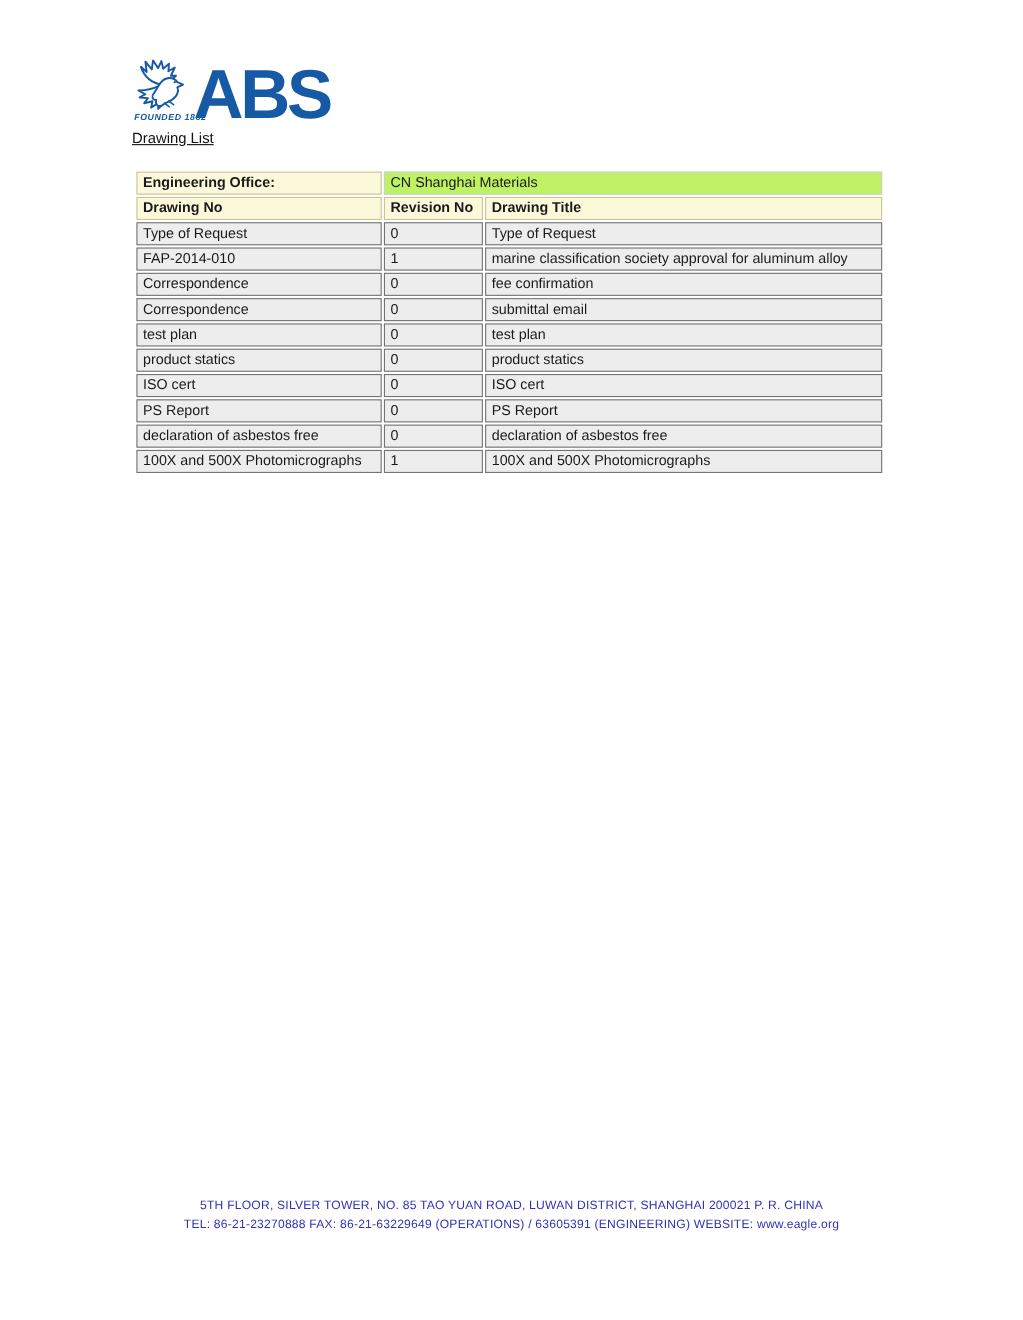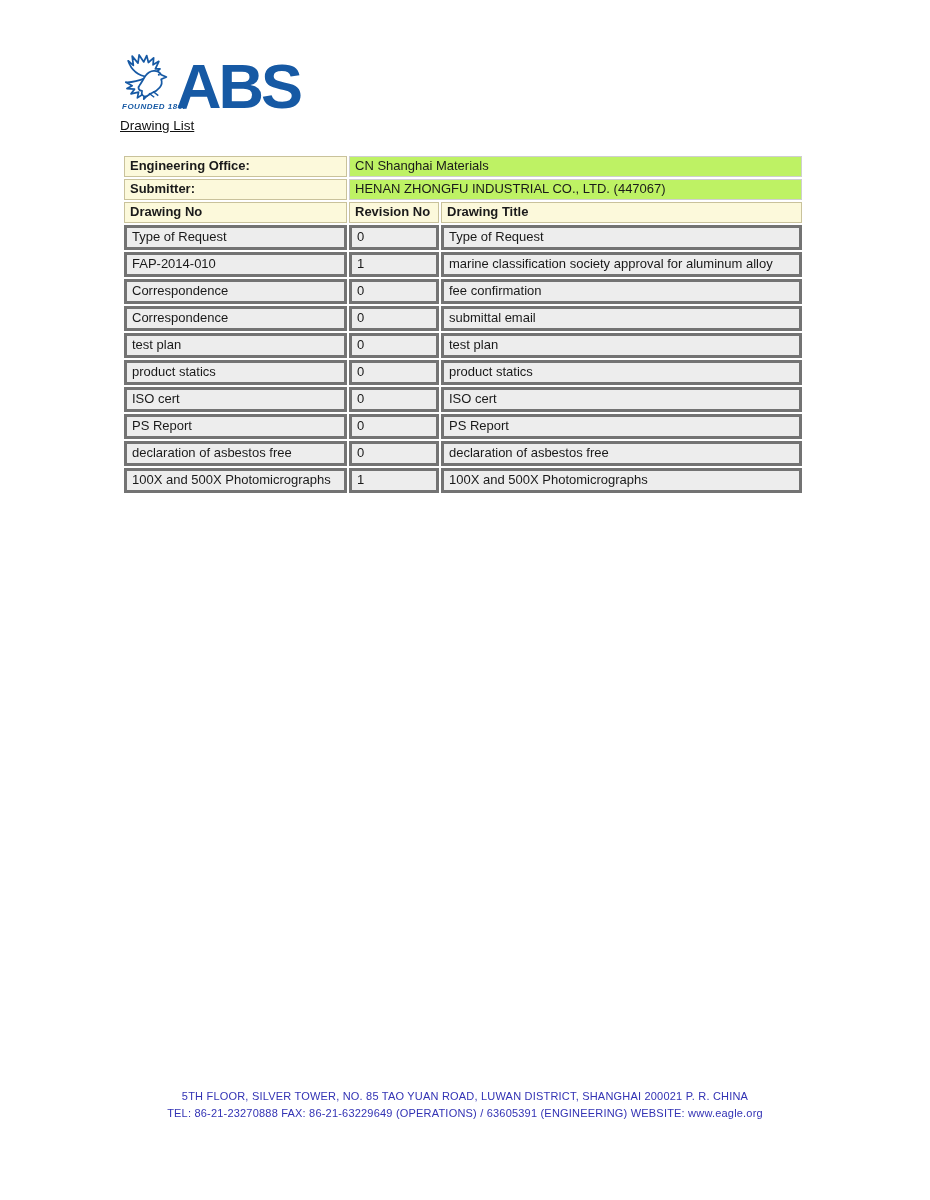--- a/index.html
+++ b/index.html
@@ -50,21 +50,21 @@
     background: #FCF9DB;
     border: 1px solid #C9C29B;
     font-weight: bold;
   }
   td.value-cell {
     background: #bef264;
     border: 1px solid #CFCFCF;
   }
   td.data-cell {
     background: #EDEDED;
-    border: 3px solid #737373;
+    border: 1px solid #737373;
   }
 
   
   .footer {
     position: absolute; left: 0; top: 1085px; width: 930px;
     text-align: center; color: #3232B4;
     font-family: "Liberation Sans", sans-serif;
   }
   .footer .division { font-size: 11.5px; font-weight: bold; letter-spacing: 0.3px; }
   .footer .addr, .footer .contact { font-size: 11px; margin-top: 5px; letter-spacing: 0.2px; }
@@ -94,24 +94,20 @@
 <table class="drawing-table">
   <colgroup>
       <col style="width:223px">
       <col style="width:90px">
       <col style="width:361px">
     </colgroup>
   <tbody>
     <tr>
       <td class="label-cell">Engineering Office:</td>
       <td class="value-cell" colspan="2">CN Shanghai Materials</td>
-    </tr>
-    <tr>
-      <td class="label-cell">Submitter:</td>
-      <td class="value-cell" colspan="2">HENAN ZHONGFU INDUSTRIAL CO., LTD. (447067)</td>
     </tr>
     <tr>
       <td class="label-cell">Drawing No</td>
       <td class="label-cell">Revision No</td>
       <td class="label-cell">Drawing Title</td>
     </tr>
   </tbody>
   <tbody id="data-rows">
       <tr>
         <td class="data-cell">Type of Request</td>

